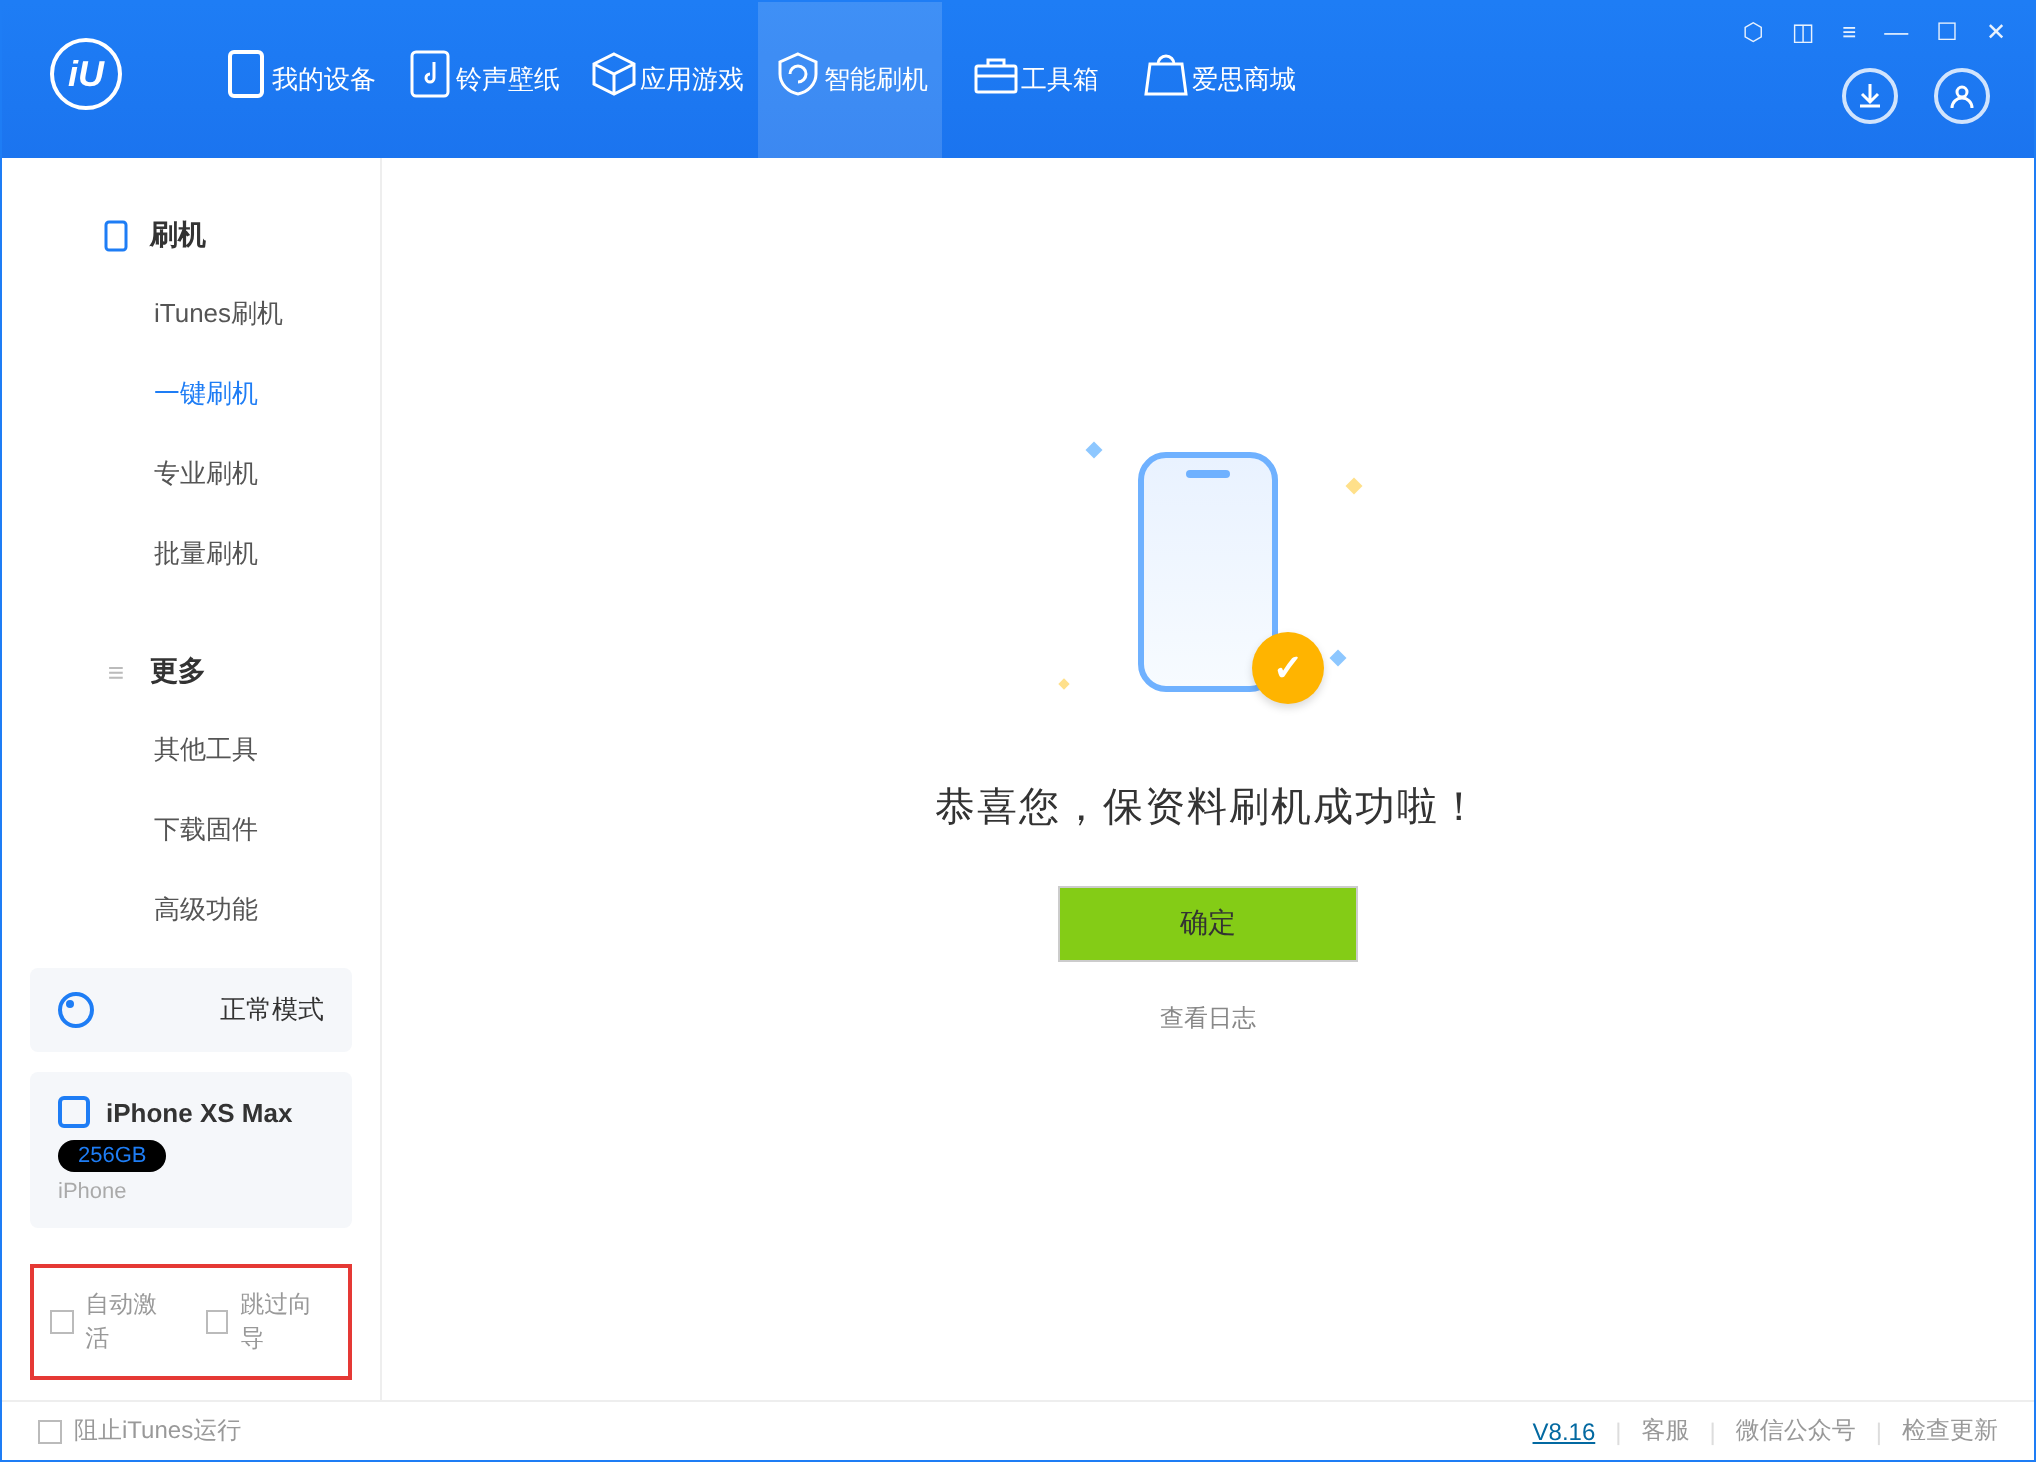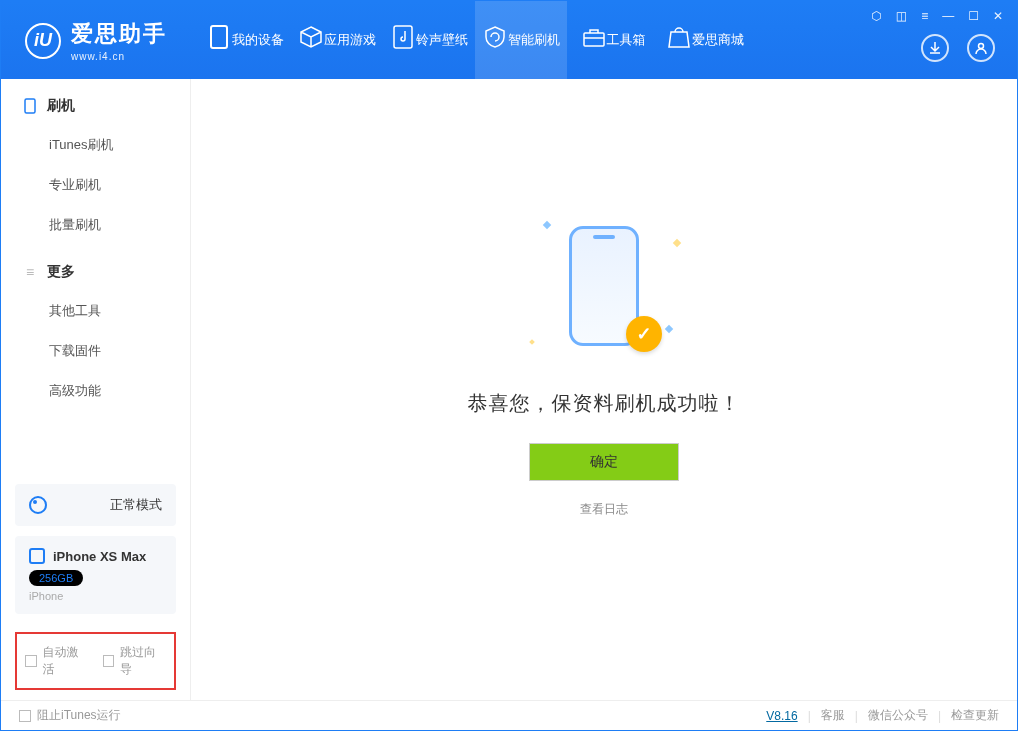--- a/index.html
+++ b/index.html
@@ -18,21 +18,21 @@
 .nav-item.active { background: rgba(255,255,255,0.15); }
 
 .win-ctrl { position: absolute; top: 8px; right: 14px; display: flex; gap: 14px; font-size: 12px; opacity: .9; }
 .win-ctrl span { cursor: pointer; }
 .header-right-icons { position: absolute; bottom: 17px; right: 22px; display: flex; gap: 18px; }
 .header-right-icons .circ { width: 28px; height: 28px; border: 2px solid rgba(255,255,255,.8); border-radius: 50%; display: flex; align-items: center; justify-content: center; cursor: pointer; }
 
 
 .body { display: flex; height: calc(100% - 78px - 30px); }
 .sidebar { width: 190px; background: #fff; border-right: 1px solid #eee; display: flex; flex-direction: column; }
-.side-section { padding: 18px 0 0 0; }
+.side-section { padding: 30px 0 0 0; margin-left: 28px; }
 .side-title { display: flex; align-items: center; gap: 10px; padding: 0 22px 10px; font-size: 14px; color: #333; font-weight: 600; }
 .side-title .ic { width: 14px; height: 14px; display: inline-flex; align-items: center; justify-content: center; }
 .side-list { }
 .side-item { padding: 11px 0 11px 48px; font-size: 13px; color: #555; cursor: pointer; }
 .side-item.active { color: #1e7df5; }
 
 .side-device-area { margin-top: auto; padding: 0 14px 8px; }
 .mode-box, .device-box { background: #f5f7fa; border-radius: 4px; padding: 12px 14px; margin-bottom: 10px; font-size: 13px; color: #333; }
 .mode-box { display: flex; align-items: center; gap: 8px; justify-content: space-between; }
 .mode-ic { width: 18px; height: 18px; border: 2px solid #1e7df5; border-radius: 50%; position: relative; }
@@ -72,51 +72,47 @@
 .version { color: #0369a1; text-decoration: underline; }
 
 svg { display: block; }
 </style>
 </head>
 <body>
 
 <div class="header">
   <div class="logo-wrap">
     <div class="logo-icon">iU</div>
-    <div>
-      <div class="logo-text">爱思助手</div>
-      <span class="logo-sub">www.i4.cn</span>
-    </div>
   </div>
 
   <div class="nav">
     <div class="nav-item">
       <span class="nav-ic">
           <svg width="18" height="24" viewBox="0 0 18 24">
             <rect x="1" y="1" width="16" height="22" rx="2" fill="none" stroke="#fff" stroke-width="2"></rect>
           </svg>
         </span>
       <span>我的设备</span>
-    </div>
-    <div class="nav-item">
-      <span class="nav-ic">
-          <svg width="24" height="24" viewBox="0 0 24 24">
-            <path d="M12 2 L22 7 L22 17 L12 22 L2 17 L2 7 Z M2 7 L12 12 L22 7 M12 12 L12 22" fill="none" stroke="#fff" stroke-width="1.5"></path>
-          </svg>
-        </span>
-      <span>应用游戏</span>
     </div>
     <div class="nav-item">
       <span class="nav-ic">
           <svg width="20" height="24" viewBox="0 0 20 24">
             <rect x="1" y="1" width="18" height="22" rx="2" fill="none" stroke="#fff" stroke-width="1.5"></rect>
             <path d="M12 6 L12 14 A2 2 0 1 1 10 12" fill="none" stroke="#fff" stroke-width="1.5"></path>
           </svg>
         </span>
       <span>铃声壁纸</span>
+    </div>
+    <div class="nav-item">
+      <span class="nav-ic">
+          <svg width="24" height="24" viewBox="0 0 24 24">
+            <path d="M12 2 L22 7 L22 17 L12 22 L2 17 L2 7 Z M2 7 L12 12 L22 7 M12 12 L12 22" fill="none" stroke="#fff" stroke-width="1.5"></path>
+          </svg>
+        </span>
+      <span>应用游戏</span>
     </div>
     <div class="nav-item active">
       <span class="nav-ic">
           <svg width="24" height="24" viewBox="0 0 24 24">
             <path d="M12 2 L21 6 L21 12 C21 17 17 21 12 22 C7 21 3 17 3 12 L3 6 Z" fill="none" stroke="#fff" stroke-width="1.5"></path>
             <path d="M8 12 A4 4 0 1 1 12 16" fill="none" stroke="#fff" stroke-width="1.5"></path>
           </svg>
         </span>
       <span>智能刷机</span>
     </div>
@@ -169,20 +165,21 @@
       <div class="side-title">
         <span class="ic">
             <svg width="12" height="16" viewBox="0 0 12 16">
               <rect x="1" y="1" width="10" height="14" rx="1.5" fill="none" stroke="#1e7df5" stroke-width="1.5"></rect>
             </svg>
           </span>
         <span>刷机</span>
       </div>
       <div class="side-list">
         <div class="side-item">iTunes刷机</div>
+        <div class="side-item active">一键刷机</div>
         <div class="side-item">专业刷机</div>
         <div class="side-item">批量刷机</div>
       </div>
     </div>
 
     <div class="side-section">
       <div class="side-title">
         <span class="ic" style="color:#bbb;">≡</span>
         <span>更多</span>
       </div>

